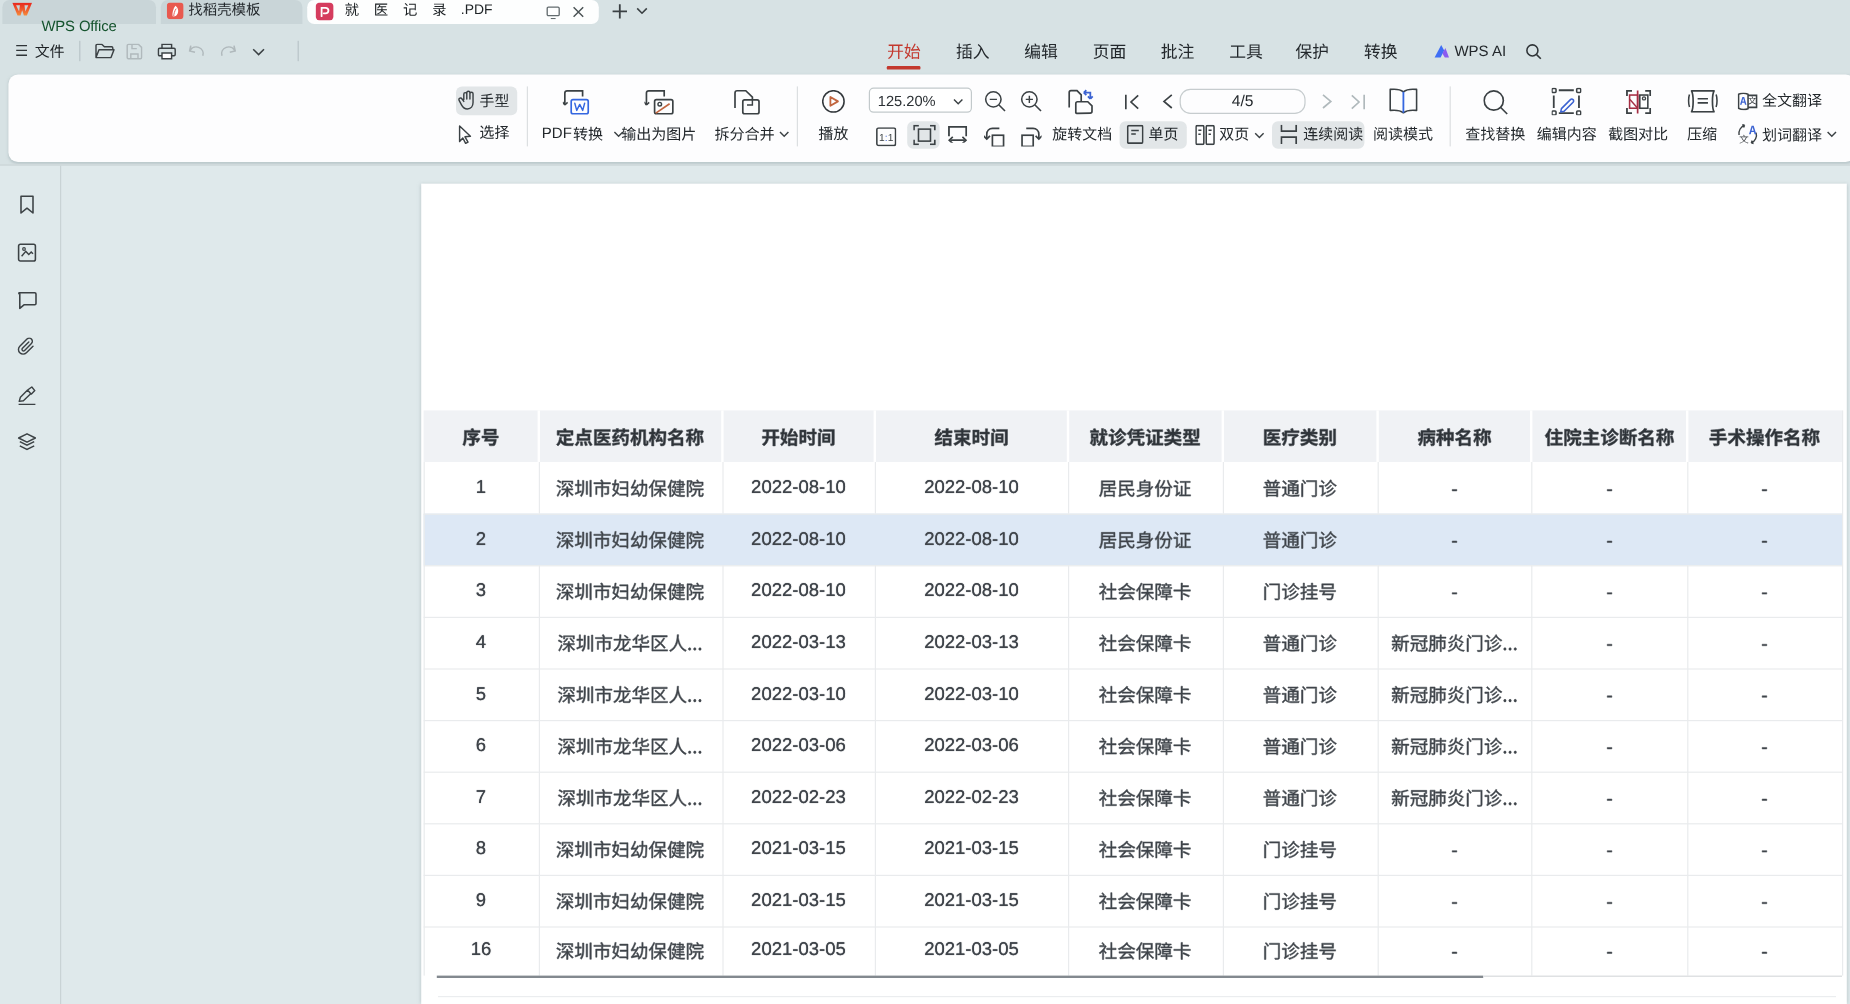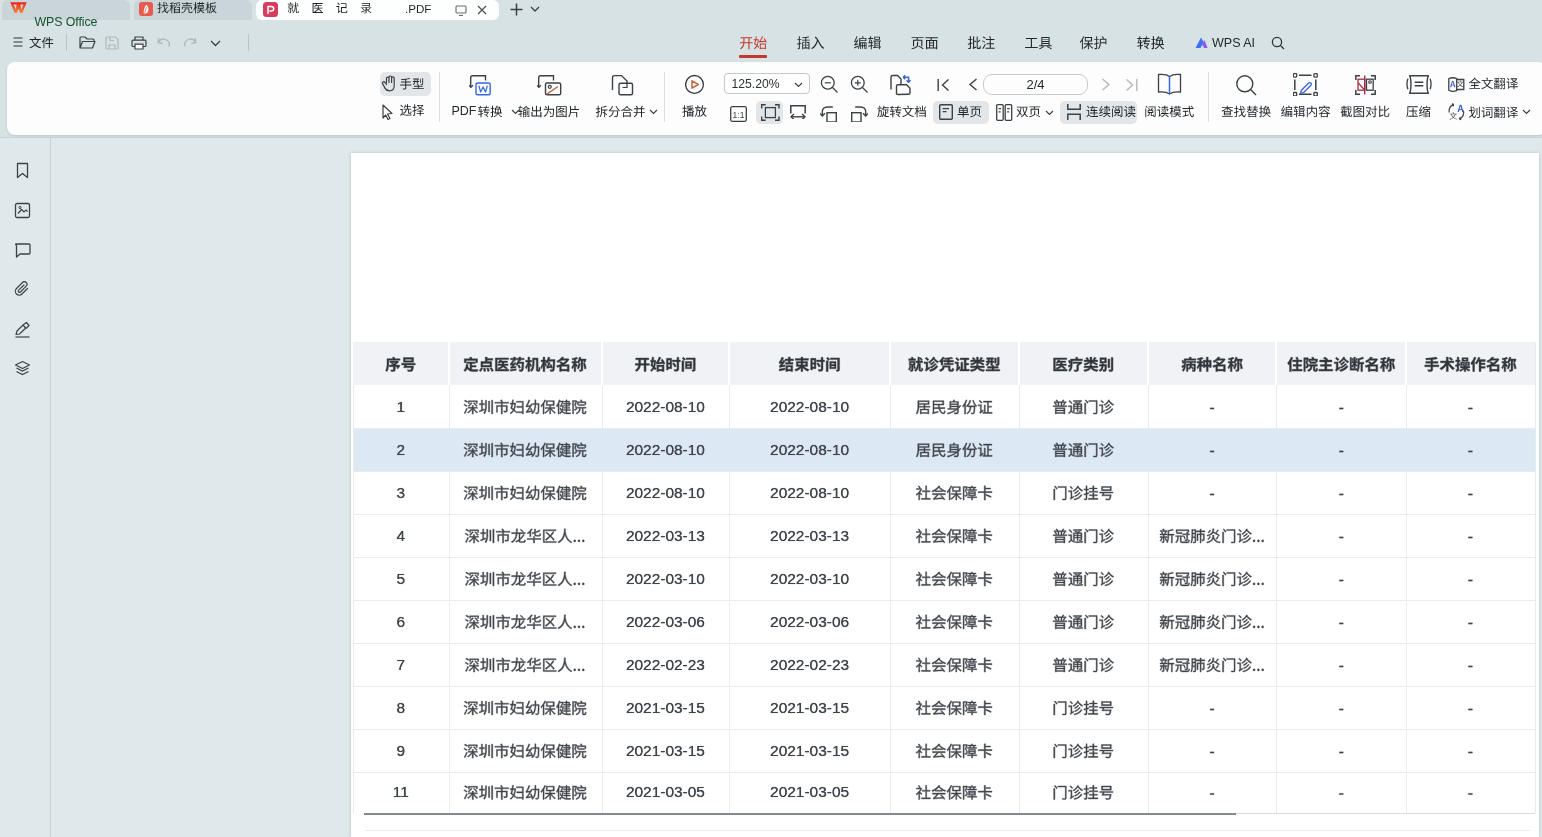--- a/index.html
+++ b/index.html
@@ -206,21 +206,21 @@
       <div style="position:absolute;left:458.6px;top:468.9px;transform:translate(-50%,-50%);font:400 15.45px 'Liberation Sans',sans-serif;color:#3f444a;text-shadow:0 0 0.7px currentcolor">2022-03-06</div>
       <div style="position:absolute;left:49.8px;top:511.9px;transform:translate(-50%,-50%);font:400 15.45px 'Liberation Sans',sans-serif;color:#3f444a;text-shadow:0 0 0.7px currentcolor">7</div>
       <div style="position:absolute;left:314.4px;top:511.9px;transform:translate(-50%,-50%);font:400 15.45px 'Liberation Sans',sans-serif;color:#3f444a;text-shadow:0 0 0.7px currentcolor">2022-02-23</div>
       <div style="position:absolute;left:458.6px;top:511.9px;transform:translate(-50%,-50%);font:400 15.45px 'Liberation Sans',sans-serif;color:#3f444a;text-shadow:0 0 0.7px currentcolor">2022-02-23</div>
       <div style="position:absolute;left:49.8px;top:554.9px;transform:translate(-50%,-50%);font:400 15.45px 'Liberation Sans',sans-serif;color:#3f444a;text-shadow:0 0 0.7px currentcolor">8</div>
       <div style="position:absolute;left:314.4px;top:554.9px;transform:translate(-50%,-50%);font:400 15.45px 'Liberation Sans',sans-serif;color:#3f444a;text-shadow:0 0 0.7px currentcolor">2021-03-15</div>
       <div style="position:absolute;left:458.6px;top:554.9px;transform:translate(-50%,-50%);font:400 15.45px 'Liberation Sans',sans-serif;color:#3f444a;text-shadow:0 0 0.7px currentcolor">2021-03-15</div>
       <div style="position:absolute;left:49.8px;top:597.9px;transform:translate(-50%,-50%);font:400 15.45px 'Liberation Sans',sans-serif;color:#3f444a;text-shadow:0 0 0.7px currentcolor">9</div>
       <div style="position:absolute;left:314.4px;top:597.9px;transform:translate(-50%,-50%);font:400 15.45px 'Liberation Sans',sans-serif;color:#3f444a;text-shadow:0 0 0.7px currentcolor">2021-03-15</div>
       <div style="position:absolute;left:458.6px;top:597.9px;transform:translate(-50%,-50%);font:400 15.45px 'Liberation Sans',sans-serif;color:#3f444a;text-shadow:0 0 0.7px currentcolor">2021-03-15</div>
-      <div style="position:absolute;left:49.8px;top:639.4px;transform:translate(-50%,-50%);font:400 15.45px 'Liberation Sans',sans-serif;color:#3f444a;text-shadow:0 0 0.7px currentcolor">11</div>
+      <div style="position:absolute;left:49.8px;top:639.4px;transform:translate(-50%,-50%);font:400 15.45px 'Liberation Sans',sans-serif;color:#3f444a;text-shadow:0 0 0.7px currentcolor">16</div>
       <div style="position:absolute;left:314.4px;top:639.4px;transform:translate(-50%,-50%);font:400 15.45px 'Liberation Sans',sans-serif;color:#3f444a;text-shadow:0 0 0.7px currentcolor">2021-03-05</div>
       <div style="position:absolute;left:458.6px;top:639.4px;transform:translate(-50%,-50%);font:400 15.45px 'Liberation Sans',sans-serif;color:#3f444a;text-shadow:0 0 0.7px currentcolor">2021-03-05</div>
       <svg style="position:absolute;left:0;top:0" width="1188" height="684">
         <g stroke="#43484e" stroke-width="2.8">
           <use href="#b5e8f" transform="translate(34.3 217.2) scale(0.154)" fill="#2f3439"></use>
           <use href="#b53f7" transform="translate(49.8 217.2) scale(0.154)" fill="#2f3439"></use>
           <use href="#b5b9a" transform="translate(112.2 217.2) scale(0.154)" fill="#2f3439"></use>
           <use href="#b70b9" transform="translate(127.6 217.2) scale(0.154)" fill="#2f3439"></use>
           <use href="#b533b" transform="translate(143.1 217.2) scale(0.154)" fill="#2f3439"></use>
           <use href="#b836f" transform="translate(158.5 217.2) scale(0.154)" fill="#2f3439"></use>
@@ -519,21 +519,21 @@
 <div style="position:absolute;left:34.5px;top:22px;transform:translateY(-50%);font:400 12.4px 'Liberation Sans',sans-serif;color:#14532d;white-space:nowrap;letter-spacing:-0.10px;">WPS Office</div>
 <svg style="position:absolute;left:139.0px;top:2.0px" width="14" height="14" viewBox="0 0 14 14" fill="none">
     <rect width="14" height="14" rx="3" fill="#e8594f"></rect>
     <path d="M7.2 2.8 C9.2 4.2 10 6.6 9.2 9 C8.5 11 6.6 12 4.8 11.6 C4.4 8.6 5.3 5.2 7.2 2.8 Z" fill="#fff"></path>
     <path d="M7.8 5.2 C6.5 7.2 5.8 9.5 5.8 11.5" stroke="#e8594f" stroke-width="0.8" fill="none"></path>
   </svg>
 <svg style="position:absolute;left:263.0px;top:1.5px" width="15" height="15" viewBox="0 0 15 15" fill="none">
     <rect width="15" height="15" rx="3.5" fill="#d53c5e"></rect>
     <path d="M5 11.5 V4.5 H8.2 C9.8 4.5 10.7 5.4 10.7 6.8 C10.7 8.2 9.8 9.1 8.2 9.1 H6.8" stroke="#fff" stroke-width="1.5" fill="none" stroke-linecap="round"></path>
   </svg>
-<div style="position:absolute;left:384.0px;top:8.0px;transform:translateY(-50%);font:400 11.6px 'Liberation Sans',sans-serif;color:#1e2326;white-space:nowrap;margin-left:21px;">.PDF</div>
+<div style="position:absolute;left:384.0px;top:8.0px;transform:translateY(-50%);font:400 11.6px 'Liberation Sans',sans-serif;color:#1e2326;white-space:nowrap;">.PDF</div>
 <svg style="position:absolute;left:454.5px;top:4.5px" width="12" height="11" viewBox="0 0 12 11" fill="none">
     <rect x="1" y="1" width="10" height="7" rx="1" stroke="#626b6e" stroke-width="1.1"></rect>
     <path d="M4 10.5 H8" stroke="#626b6e" stroke-width="1.1"></path>
   </svg>
 <svg style="position:absolute;left:477.0px;top:4.5px" width="10" height="10" viewBox="0 0 10 10" fill="none">
     <path d="M1 1 L9 9 M9 1 L1 9" stroke="#4a5254" stroke-width="1.2"></path>
   </svg>
 <svg style="position:absolute;left:509.5px;top:2.5px" width="13" height="13" viewBox="0 0 13 13" fill="none">
     <path d="M6.5 0.5 V12.5 M0.5 6.5 H12.5" stroke="#3a4043" stroke-width="1.5"></path>
   </svg>
@@ -660,21 +660,21 @@
     <path d="M13 9.2 L15.7 11.9 L18.4 9.2" stroke="#3b4144" stroke-width="1.4" fill="none"></path>
   </svg>
 <svg style="position:absolute;left:937.0px;top:77.5px" width="13" height="14" viewBox="0 0 13 14" fill="none">
     <path d="M1.2 1 V13" stroke="#3b4144" stroke-width="1.4"></path>
     <path d="M11.5 1.5 L5.5 7 L11.5 12.5" stroke="#3b4144" stroke-width="1.4" fill="none"></path>
   </svg>
 <svg style="position:absolute;left:966.5px;top:78.0px" width="11" height="13" viewBox="0 0 11 13" fill="none">
     <path d="M9.5 1 L3 6.5 L9.5 12" stroke="#3b4144" stroke-width="1.4" fill="none"></path>
   </svg>
 <div style="position:absolute;left:983px;top:73.5px;width:105px;height:21.5px;background:#fdfdfe;border:1px solid #c6ccce;border-radius:9px"></div>
-<div style="position:absolute;left:1035.5px;top:84.3px;transform:translate(-50%,-50%);font:400 13.0px 'Liberation Sans',sans-serif;color:#23282c;white-space:nowrap;">2/4</div>
+<div style="position:absolute;left:1035.5px;top:84.3px;transform:translate(-50%,-50%);font:400 13.0px 'Liberation Sans',sans-serif;color:#23282c;white-space:nowrap;">4/5</div>
 <svg style="position:absolute;left:1100.5px;top:78.0px" width="11" height="13" viewBox="0 0 11 13" fill="none">
     <path d="M1.5 1 L8 6.5 L1.5 12" stroke="#b0b9bc" stroke-width="1.4" fill="none"></path>
   </svg>
 <svg style="position:absolute;left:1124.5px;top:77.5px" width="13" height="14" viewBox="0 0 13 14" fill="none">
     <path d="M1.5 1.5 L7.5 7 L1.5 12.5" stroke="#b0b9bc" stroke-width="1.4" fill="none"></path>
     <path d="M11.8 1 V13" stroke="#b0b9bc" stroke-width="1.4"></path>
   </svg>
 <div style="position:absolute;left:932.5px;top:101px;width:56px;height:22.5px;background:#e2e6e8;border-radius:5px"></div>
 <svg style="position:absolute;left:939.0px;top:104.0px" width="14" height="16" viewBox="0 0 14 16" fill="none">
     <rect x="0.7" y="0.7" width="12.6" height="14.6" rx="1" stroke="#3b4144" stroke-width="1.4"></rect>

